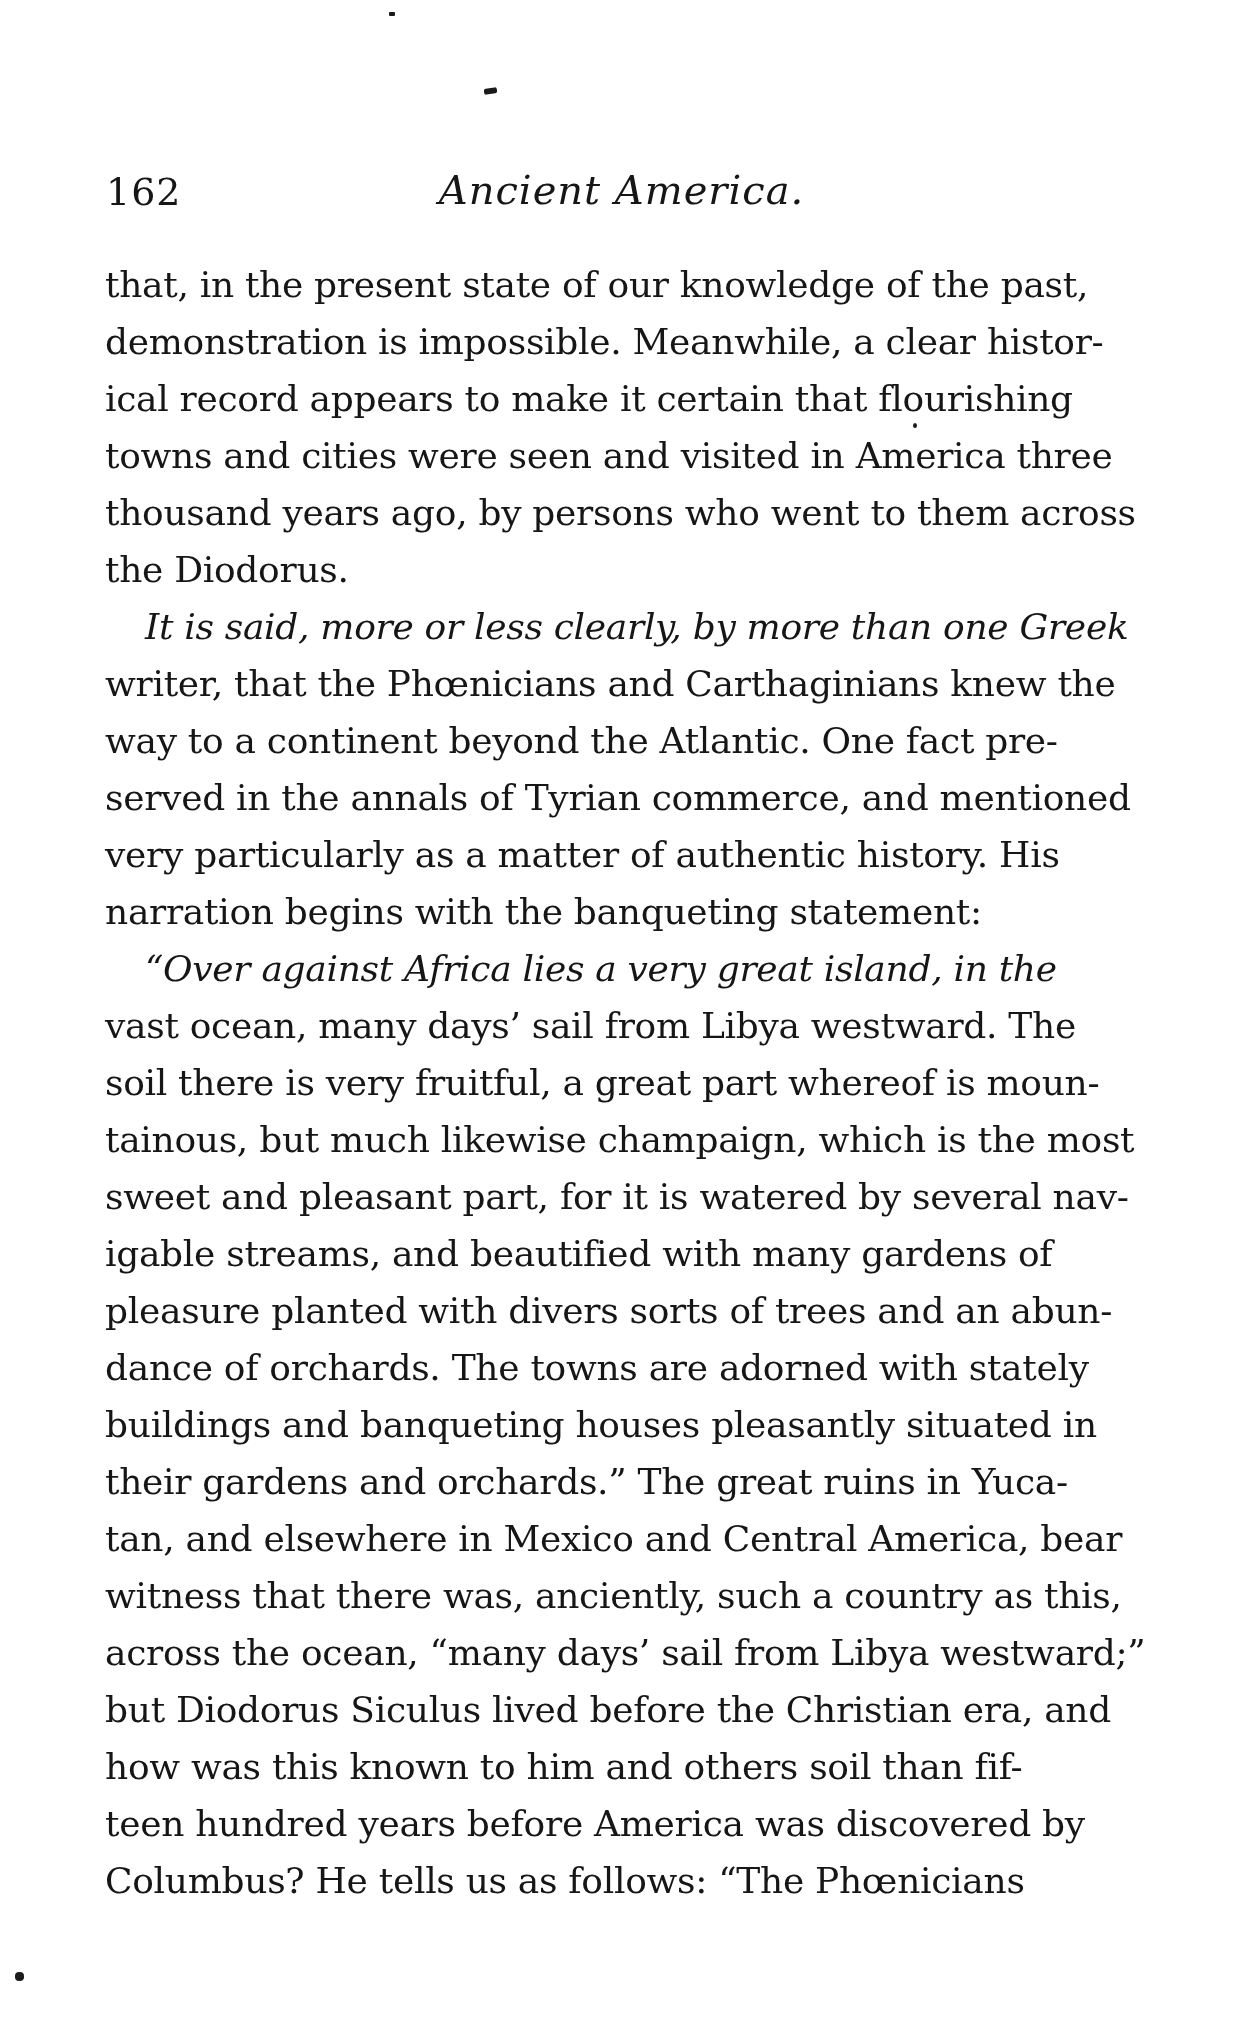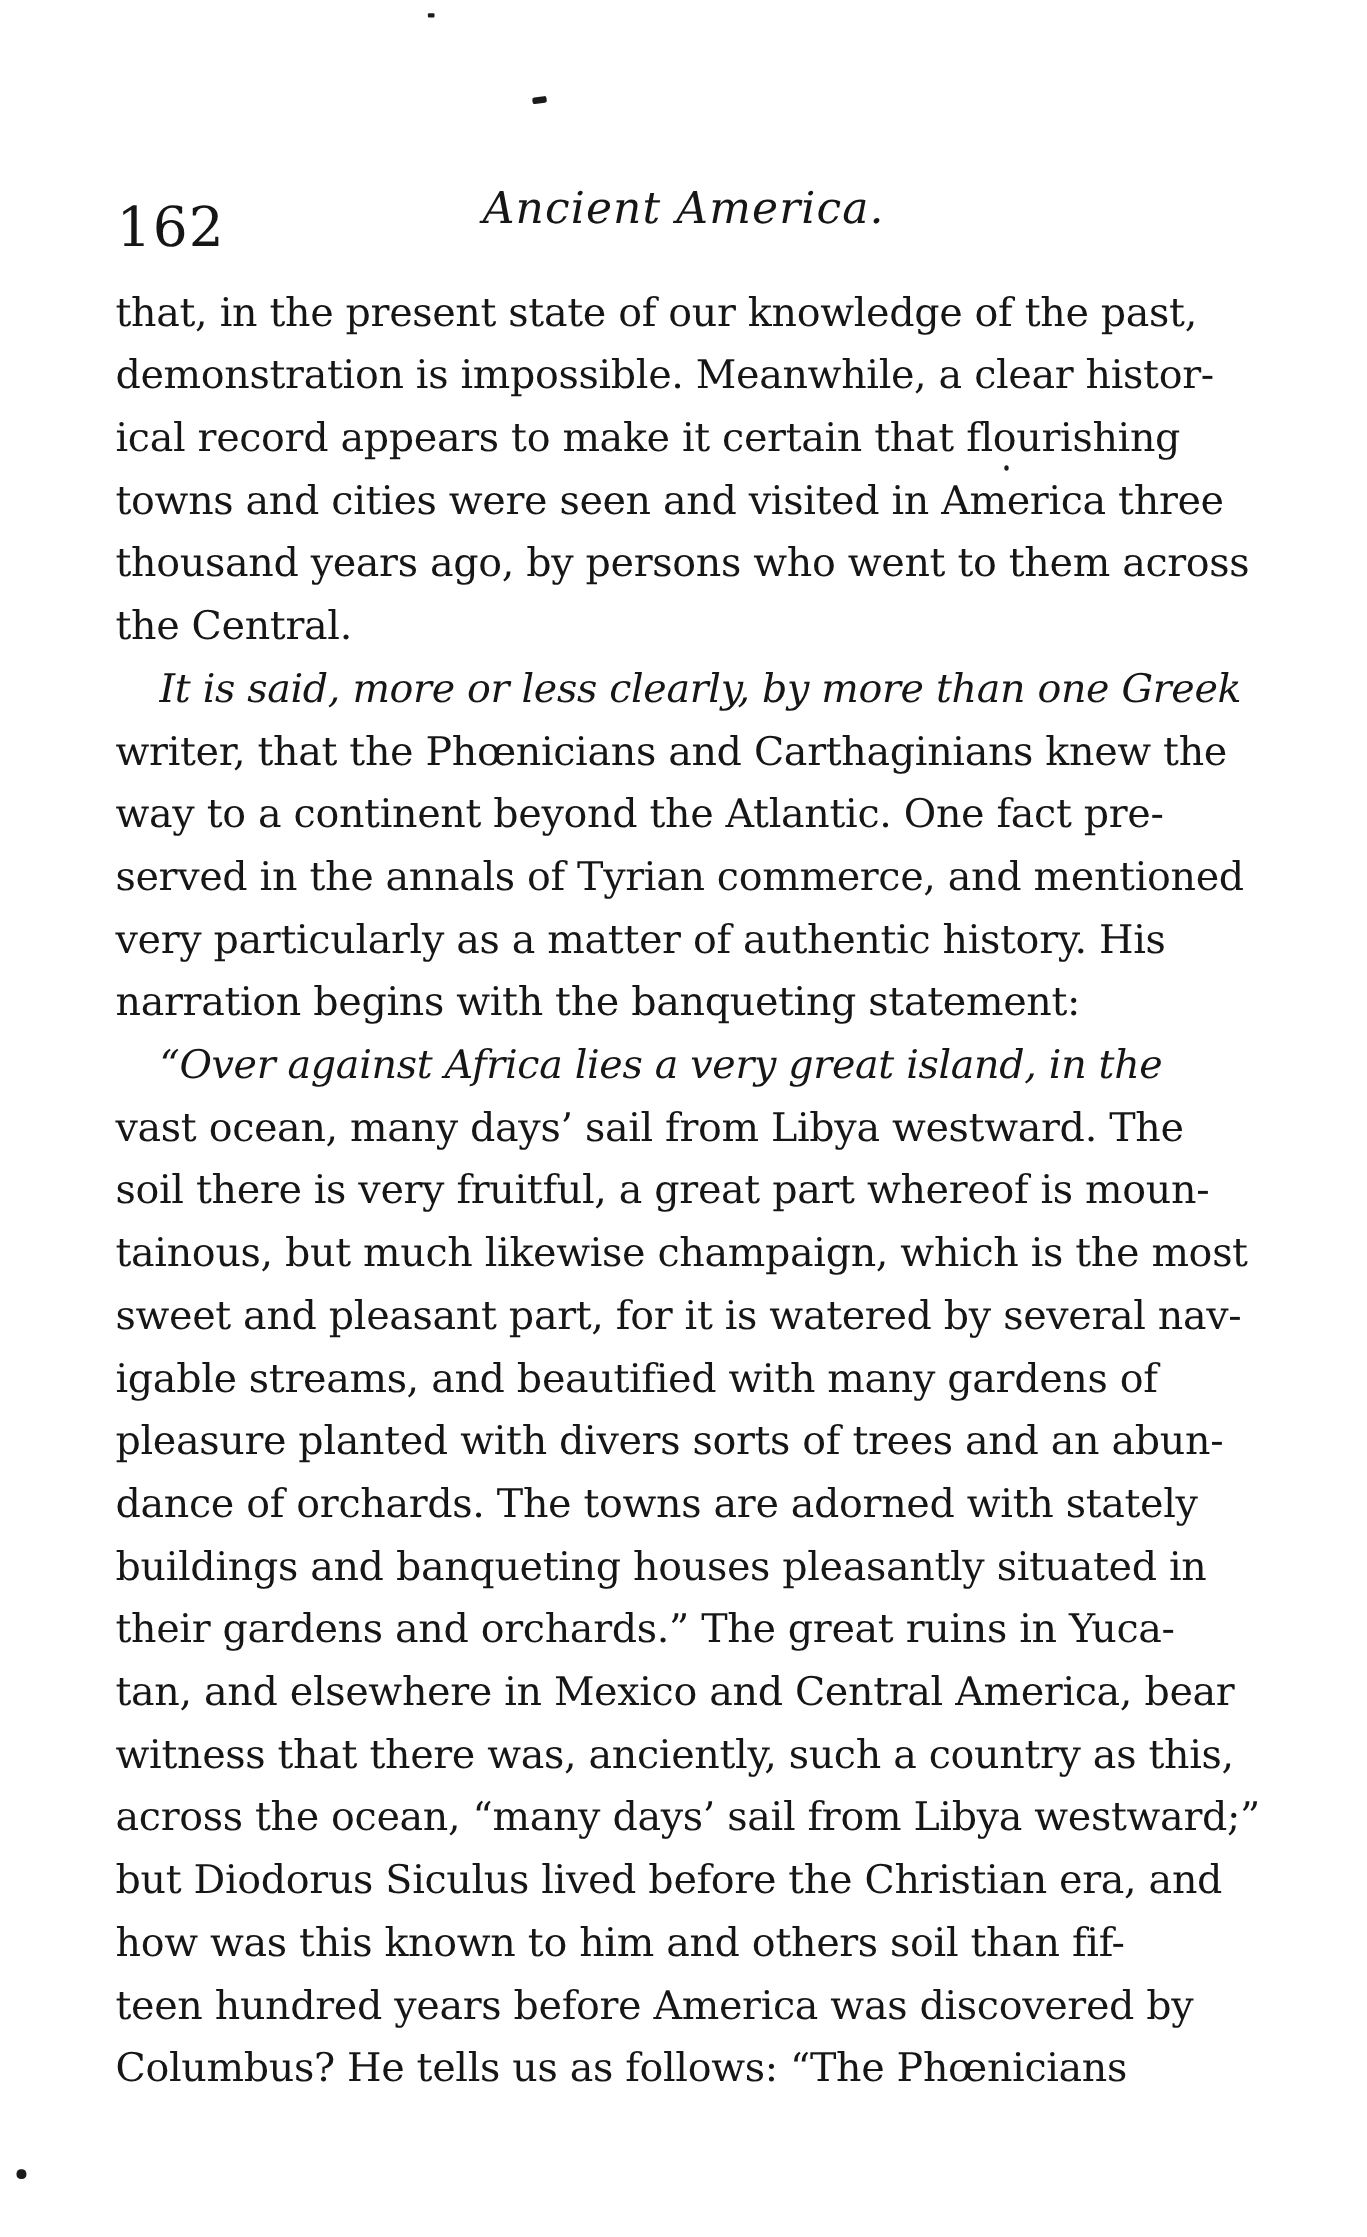--- a/index.html
+++ b/index.html
@@ -20,22 +20,22 @@
   .running-header {
     position: absolute;
     top: 170px;
     left: 0;
     width: 1243px;
     height: 48px;
   }
   .page-number {
     position: absolute;
     left: 106px;
-    top: 15px;
-    font-size: 50px;
+    top: 0;
+    font-size: 38px;
     line-height: 44px;
     letter-spacing: 1px;
     font-weight: normal;
   }
   .header-title {
     position: absolute;
     left: 0;
     top: -4px;
     width: 1243px;
     text-align: center;
@@ -84,21 +84,21 @@
     <span class="page-number">162</span>
     <div class="header-title">Ancient America.</div>
   </div>
 
   <div class="text-block">
     <div class="line">that, in the present state of our knowledge of the past,</div>
     <div class="line">demonstration is impossible.  Meanwhile, a clear histor-</div>
     <div class="line">ical record appears to make it certain that flourishing</div>
     <div class="line">towns and cities were seen and visited in America three</div>
     <div class="line">thousand years ago, by persons who went to them across</div>
-    <div class="line para-end">the Central.</div>
+    <div class="line para-end">the Diodorus.</div>
     <div class="line indent">It is said, more or less clearly, by more than one Greek</div>
     <div class="line">writer, that the Phœnicians and Carthaginians knew the</div>
     <div class="line">way to a continent beyond the Atlantic.  One fact pre-</div>
     <div class="line">served in the annals of Tyrian commerce, and mentioned</div>
     <div class="line">very particularly as a matter of authentic history.  His</div>
     <div class="line para-end">narration begins with the banqueting statement:</div>
     <div class="line indent">“Over against Africa lies a very great island, in the</div>
     <div class="line">vast ocean, many days’ sail from Libya westward.  The</div>
     <div class="line">soil there is very fruitful, a great part whereof is moun-</div>
     <div class="line">tainous, but much likewise champaign, which is the most</div>

